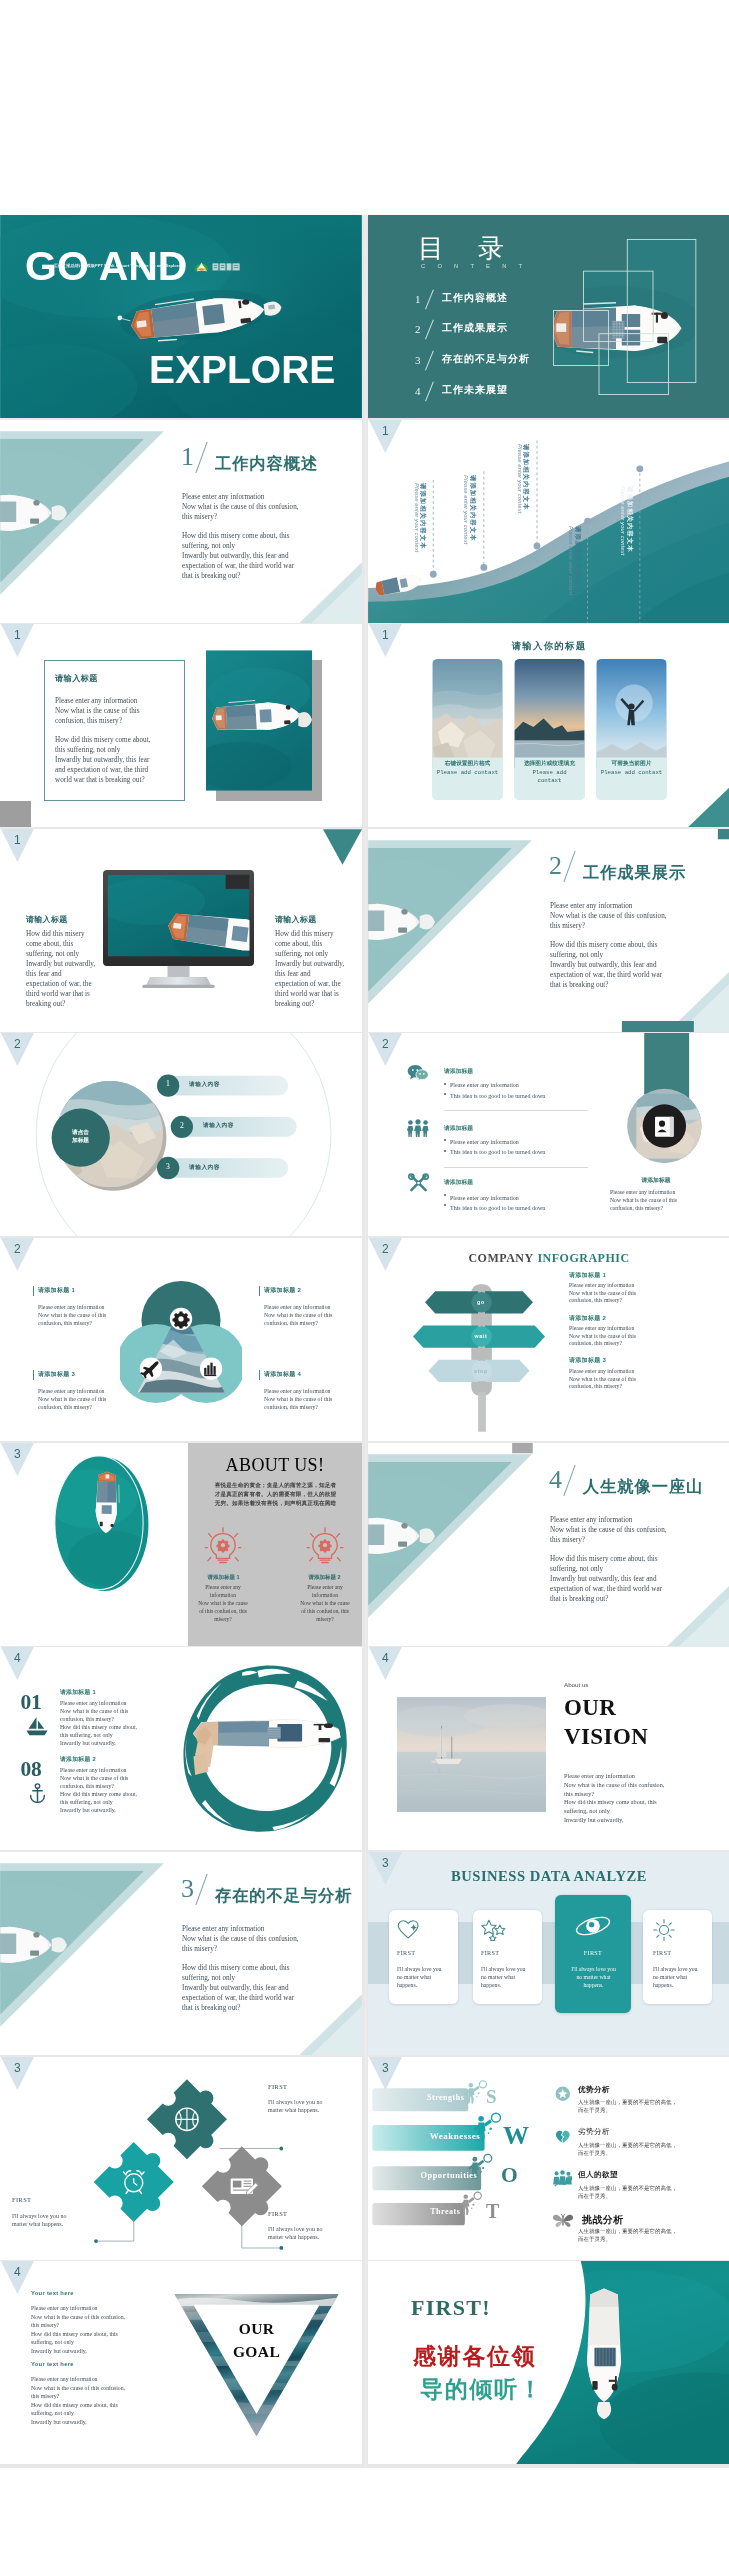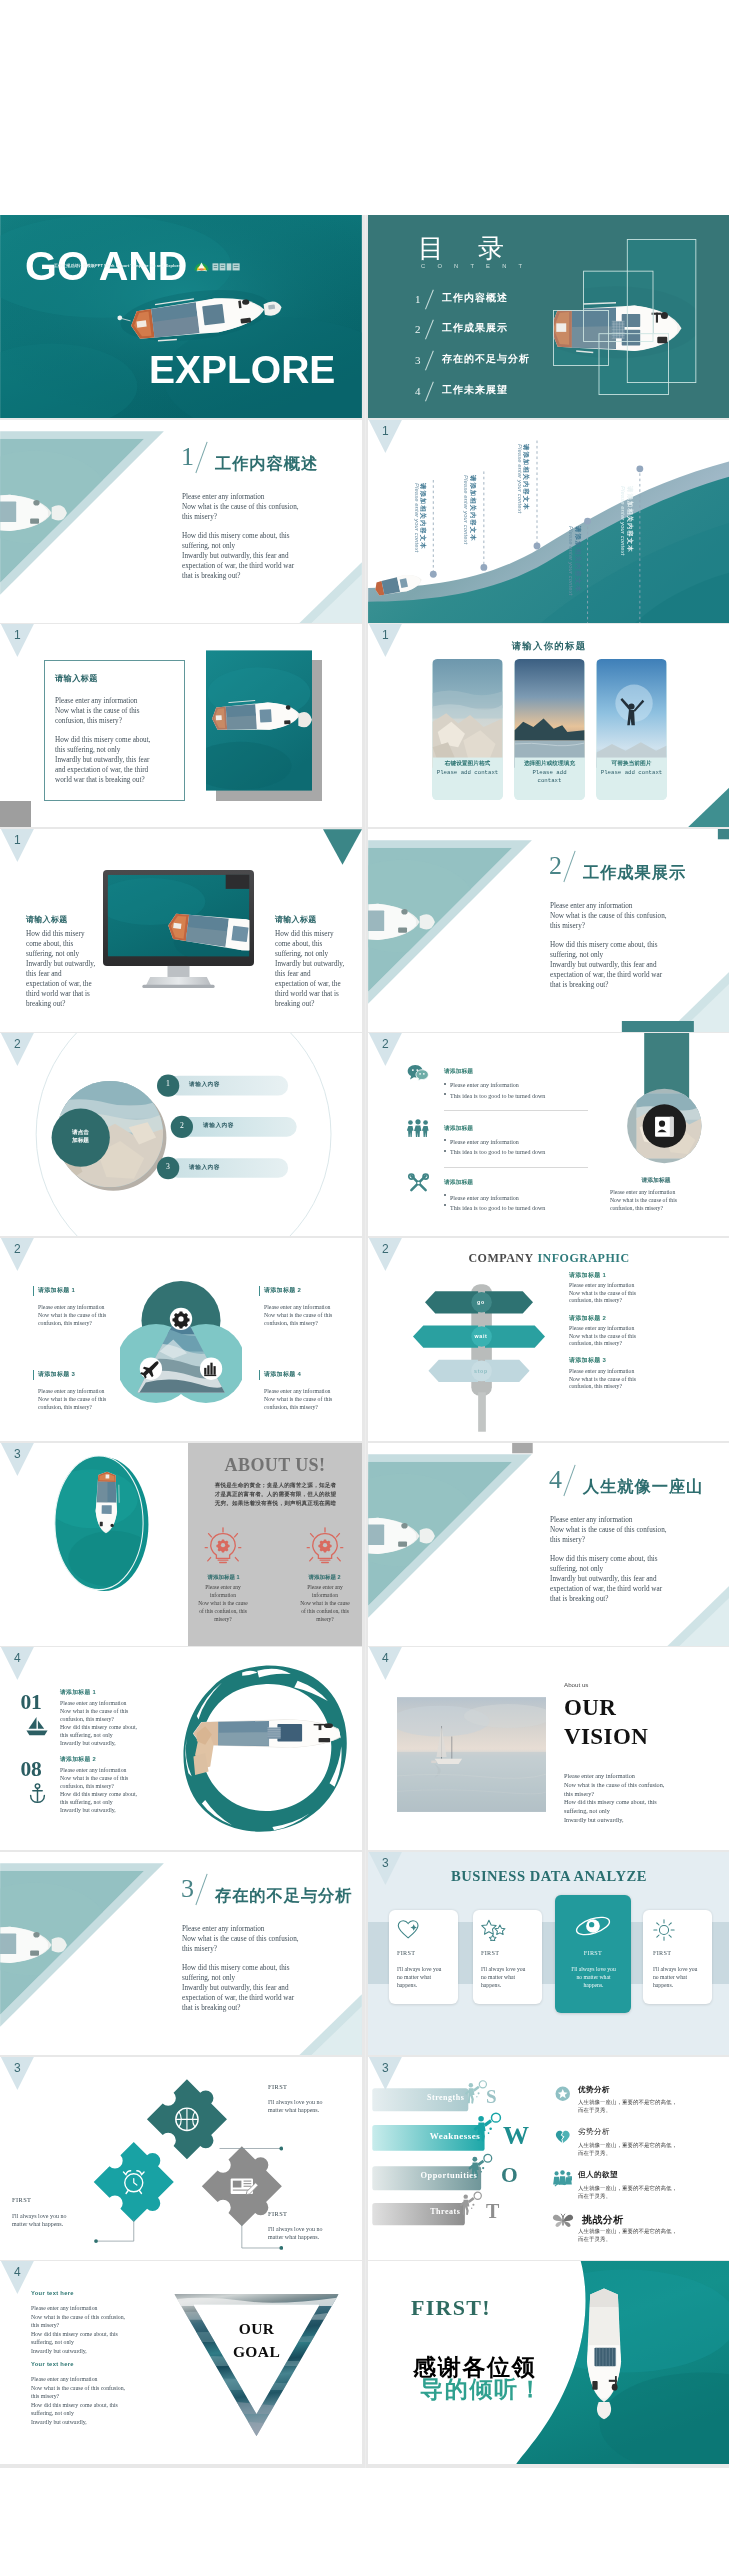--- a/index.html
+++ b/index.html
@@ -792,21 +792,21 @@
         <path d="M30 38 L92 37 L92 68 L30 67 Z" fill="#76909d" opacity="0.8"></path>
         <path d="M92 11 L118 8 Q164 14 178 36 L178 46 Q164 66 118 72 L92 69 Z" fill="#fcfbf9"></path>
         <rect x="100" y="24" width="26" height="30" rx="1" fill="#6e90a4"></rect>
         <circle cx="160" cy="22" r="5" fill="#2a2a2a"></circle>
         <rect x="150" y="50" width="13" height="9" rx="1.5" fill="#2e2e2e"></rect>
         <path d="M38 4 L92 2" stroke="#dfe5e3" stroke-width="2"></path>
       </g>
     </g>
     <ellipse cx="72" cy="106" rx="66" ry="100" fill="none" stroke="#eaf5f4" stroke-width="1.6"></ellipse>
   </svg>
-  <div class="a ser" style="left:188px;top:12px;width:174px;text-align:center;font-size:18px;font-weight:bold;color:#737373;letter-spacing:0.4px">ABOUT US!</div>
+  <div class="a ser" style="left:188px;top:12px;width:174px;text-align:center;font-size:18px;font-weight:normal;color:#000000;letter-spacing:0.4px">ABOUT US!</div>
   <div class="a wp" style="left:199px;top:38px;width:153px;text-align:center;font-size:5.6px;color:#3f3f3f;line-height:9px;letter-spacing:0.2px;font-weight:bold">喜悦是生命的黄金；贪是人的痛苦之源，知足者
 才是真正的富有者。人的需要有限，但人的欲望
 无穷。如果活着没有喜悦，则声明真正现在黑暗</div>
   <svg class="a" style="left:204px;top:84px" width="38" height="38" viewBox="0 0 44 46">
     <g stroke="#d96a5f" stroke-width="1.6" fill="none" stroke-linecap="round">
       <path d="M22 6 v-5"></path>
             <path d="M8 12 L4.5 8"></path>
             <path d="M36 12 L39.5 8"></path>
       <path d="M3 25 h-2.5"></path>
             <path d="M41 25 h2.5"></path>
@@ -1387,20 +1387,20 @@
         <path d="M96 18 h30 M96 24 h30 M96 30 h30 M96 36 h30 M96 42 h30 M96 48 h30 M96 54 h30" stroke="#8fa6b4" stroke-width="0.7"></path>
         <circle cx="160" cy="20" r="5.5" fill="#2a2a2a"></circle>
         <rect x="148" y="16" width="3.4" height="15" fill="#2e2e2e"></rect>
         <rect x="142" y="16" width="15" height="3.4" fill="#2e2e2e"></rect>
         <rect x="150" y="52" width="14" height="10" rx="1.5" fill="#2e2e2e"></rect>
         <path d="M184 30 Q204 20 212 40 Q204 60 184 50 Z" fill="#f2f1ee"></path>
       </g>
     </g>
   </svg>
   <div class="a ser" style="left:43px;top:34px;font-size:22px;font-weight:bold;color:#2f6b61;letter-spacing:1.3px">FIRST!</div>
-  <div class="a" style="left:45px;top:90px;font-size:23px;font-weight:bold;color:#000000;letter-spacing:1.7px;line-height:33px">感谢各位领</div>
+  <div class="a" style="left:45px;top:79px;font-size:23px;font-weight:bold;color:#b91c1c;letter-spacing:1.7px;line-height:33px">感谢各位领</div>
   <div class="a" style="left:52px;top:112px;font-size:23px;font-weight:bold;color:#2fa08f;letter-spacing:1.7px;line-height:33px">导的倾听！</div>
 </div>
 
 </div>
 <div class="vsep"></div>
 </div>
 
 
 </body></html>

